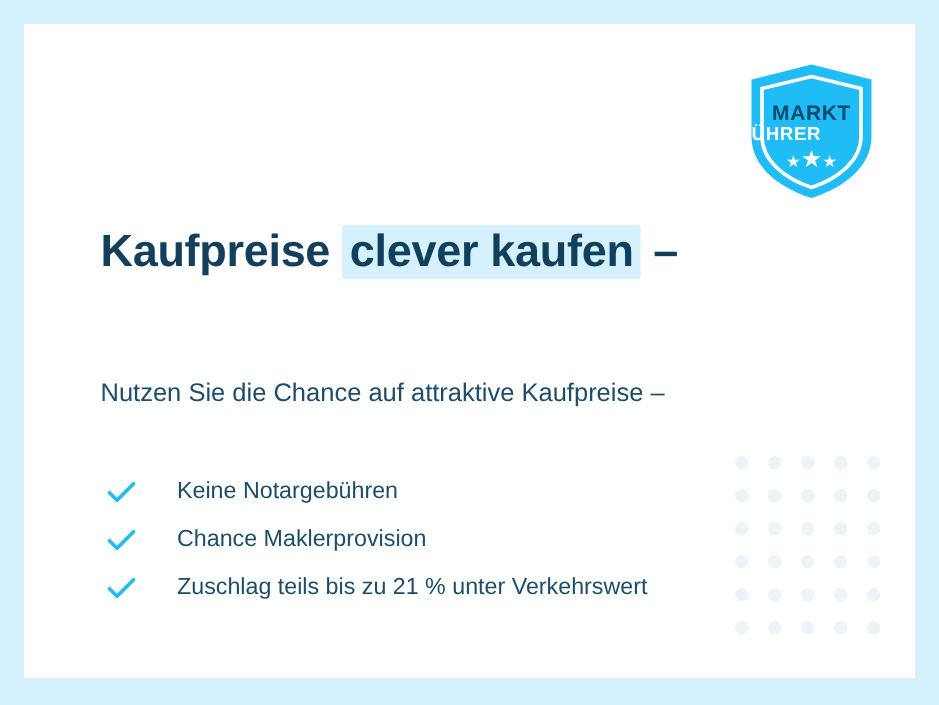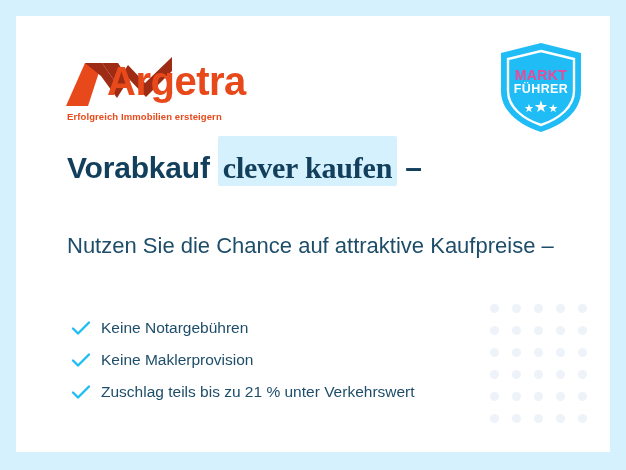--- a/index.html
+++ b/index.html
@@ -96,30 +96,29 @@
     height: 96px;
   }
   .badge-text-markt {
     position: absolute;
     left: 0;
     top: 29px;
     width: 100%;
     text-align: center;
     font-size: 14px;
     font-weight: 700;
-    color: #ec4899;
+    color: #0c4a6e;
     letter-spacing: 0.4px;
     line-height: 1;
   }
   .badge-text-fuehrer {
     position: absolute;
     left: 0;
     top: 44px;
     width: 100%;
-    text-align: center;
     font-size: 12.5px;
     font-weight: 700;
     color: #ffffff;
     letter-spacing: 0.4px;
     line-height: 1;
   }
   .badge-stars {
     position: absolute;
     left: 0;
     top: 60px;
@@ -140,50 +139,50 @@
     width: 520px;
     font-size: 30px;
     font-weight: 700;
     color: #12405c;
     line-height: 1.28;
     letter-spacing: -0.2px;
   }
   .headline .hl-line { display: block; white-space: nowrap; }
   .headline .hl-mark {
     background: #d4f1fd;
-    padding: 15px 5px 2px 5px;
+    padding: 1px 5px 2px 5px;
     border-radius: 2px;
-    font-family: Liberation Serif, serif;
   }
 
   
   .subhead {
     position: absolute;
     left: 51px;
-    top: 212px;
+    top: 232px;
     width: 520px;
-    font-size: 22px;
+    font-size: 17px;
     font-weight: 400;
     color: #1d4d69;
     line-height: 1.62;
   }
   .subhead .sh-line { display: block; white-space: nowrap; }
 
   
   .benefits {
     position: absolute;
     left: 55px;
     top: 297px;
     width: 470px;
   }
   .benefit-row {
     display: flex;
     align-items: center;
     height: 30px;
     margin-bottom: 2px;
+    gap: 17px;
   }
   .benefit-check {
     flex: 0 0 auto;
     width: 30px;
     height: 22px;
     display: flex;
     align-items: center;
   }
   .benefit-label {
     font-size: 15.5px;
@@ -225,46 +224,35 @@
         <div class="dot" style="left: 44px; top: 88px; background: rgb(238, 243, 249);"></div>
         <div class="dot" style="left: 66px; top: 88px; background: rgb(238, 243, 249);"></div>
         <div class="dot" style="left: 88px; top: 88px; background: rgb(238, 243, 249);"></div>
         <div class="dot" style="left: 0px; top: 110px; background: rgb(238, 243, 249);"></div>
         <div class="dot" style="left: 22px; top: 110px; background: rgb(238, 243, 249);"></div>
         <div class="dot" style="left: 44px; top: 110px; background: rgb(238, 243, 249);"></div>
         <div class="dot" style="left: 66px; top: 110px; background: rgb(238, 243, 249);"></div>
         <div class="dot" style="left: 88px; top: 110px; background: rgb(238, 243, 249);"></div>
       </div>
 
-    <div class="logo-block">
-      <div class="logo-mark-wrap">
-        <svg width="190" height="62" viewBox="0 0 190 62" xmlns="http://www.w3.org/2000/svg">
-          <polygon points="32,61 10,61 29,18 46,18" fill="#e8491b"></polygon>
-          <polygon points="29,18 46,18 60,38 72,20 89,38 116,12 116,26 90,52 73,34 61,53 45,31" fill="#9e2b13"></polygon>
-          <polygon points="46,18 62,18 74,36 60,38" fill="#9e2b13"></polygon>
-        </svg>
-      </div>
-      <div class="logo-wordmark">Argetra</div>
-      <div class="logo-tagline">Erfolgreich Immobilien ersteigern</div>
-    </div>
 
     <div class="badge-wrap">
       <svg width="96" height="96" viewBox="0 0 96 96" xmlns="http://www.w3.org/2000/svg" style="position:absolute;left:0;top:0;">
         <path d="M48 4 L88 14 L88 52 C88 72 70 86 48 93 C26 86 8 72 8 52 L8 14 Z" fill="#1fbcf5"></path>
         <path d="M48 12 L81 20 L81 52 C81 68 66 80 48 86 C30 80 15 68 15 52 L15 20 Z" fill="none" stroke="#ffffff" stroke-width="2.4"></path>
       </svg>
       <div class="badge-text-markt">MARKT</div>
       <div class="badge-text-fuehrer">FÜHRER</div>
       <div class="badge-stars">
         <span class="star-sm">★</span><span class="star-lg">★</span><span class="star-sm">★</span>
       </div>
     </div>
 
     <div class="headline">
-      <span class="hl-line"><span>Vorabkauf </span><span class="hl-mark">clever kaufen</span><span> –</span></span>
+      <span class="hl-line"><span>Kaufpreise </span><span class="hl-mark">clever kaufen</span><span> –</span></span>
     </div>
 
     <div class="subhead">
       <span class="sh-line">Nutzen Sie die Chance auf attraktive Kaufpreise –</span>
     </div>
 
     <div class="benefits">
 
       <div class="benefit-row">
         <span class="benefit-check">
@@ -274,21 +262,21 @@
         </span>
         <span class="benefit-label">Keine Notargebühren</span>
       </div>
 
       <div class="benefit-row">
         <span class="benefit-check">
           <svg width="20" height="16" viewBox="0 0 20 16" xmlns="http://www.w3.org/2000/svg">
             <path d="M2 8.5 L7 13.5 L18 2.5" fill="none" stroke="#1fbcf5" stroke-width="2.4" stroke-linecap="round" stroke-linejoin="round"></path>
           </svg>
         </span>
-        <span class="benefit-label">Keine Maklerprovision</span>
+        <span class="benefit-label">Chance Maklerprovision</span>
       </div>
 
       <div class="benefit-row">
         <span class="benefit-check">
           <svg width="20" height="16" viewBox="0 0 20 16" xmlns="http://www.w3.org/2000/svg">
             <path d="M2 8.5 L7 13.5 L18 2.5" fill="none" stroke="#1fbcf5" stroke-width="2.4" stroke-linecap="round" stroke-linejoin="round"></path>
           </svg>
         </span>
         <span class="benefit-label">Zuschlag teils bis zu 21 % unter Verkehrswert</span>
       </div>

